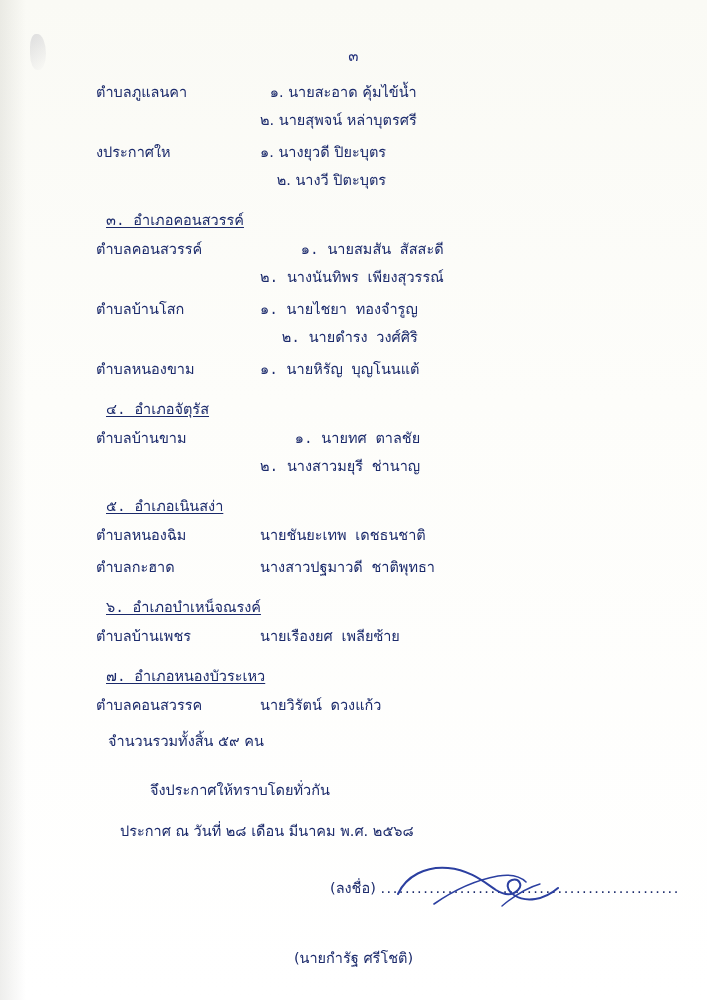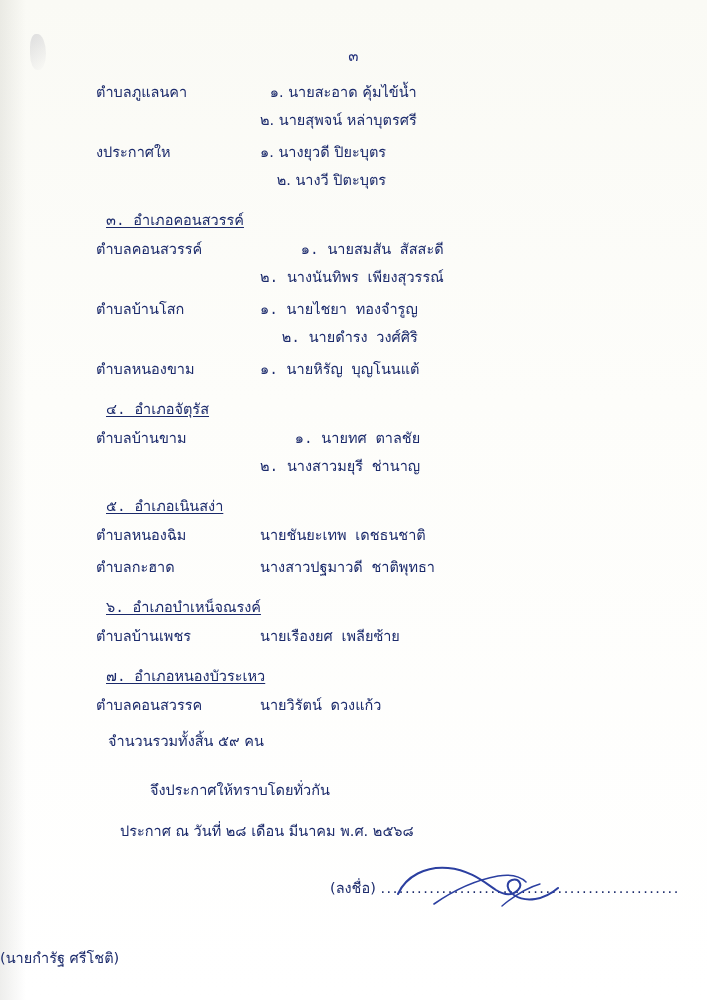--- a/index.html
+++ b/index.html
@@ -131,20 +131,21 @@
     margin-left: 330px;
     font-size: 14.5px;
     white-space: nowrap;
   }
   .dots {
     letter-spacing: 1.5px;
   }
 
   .closing {
     margin-top: 16px;
+    text-align: center;
     font-size: 14.5px;
   }
   .closing div {
     margin-bottom: 7px;
   }
 </style>
 </head>
 <body>
 
 <div class="page">

